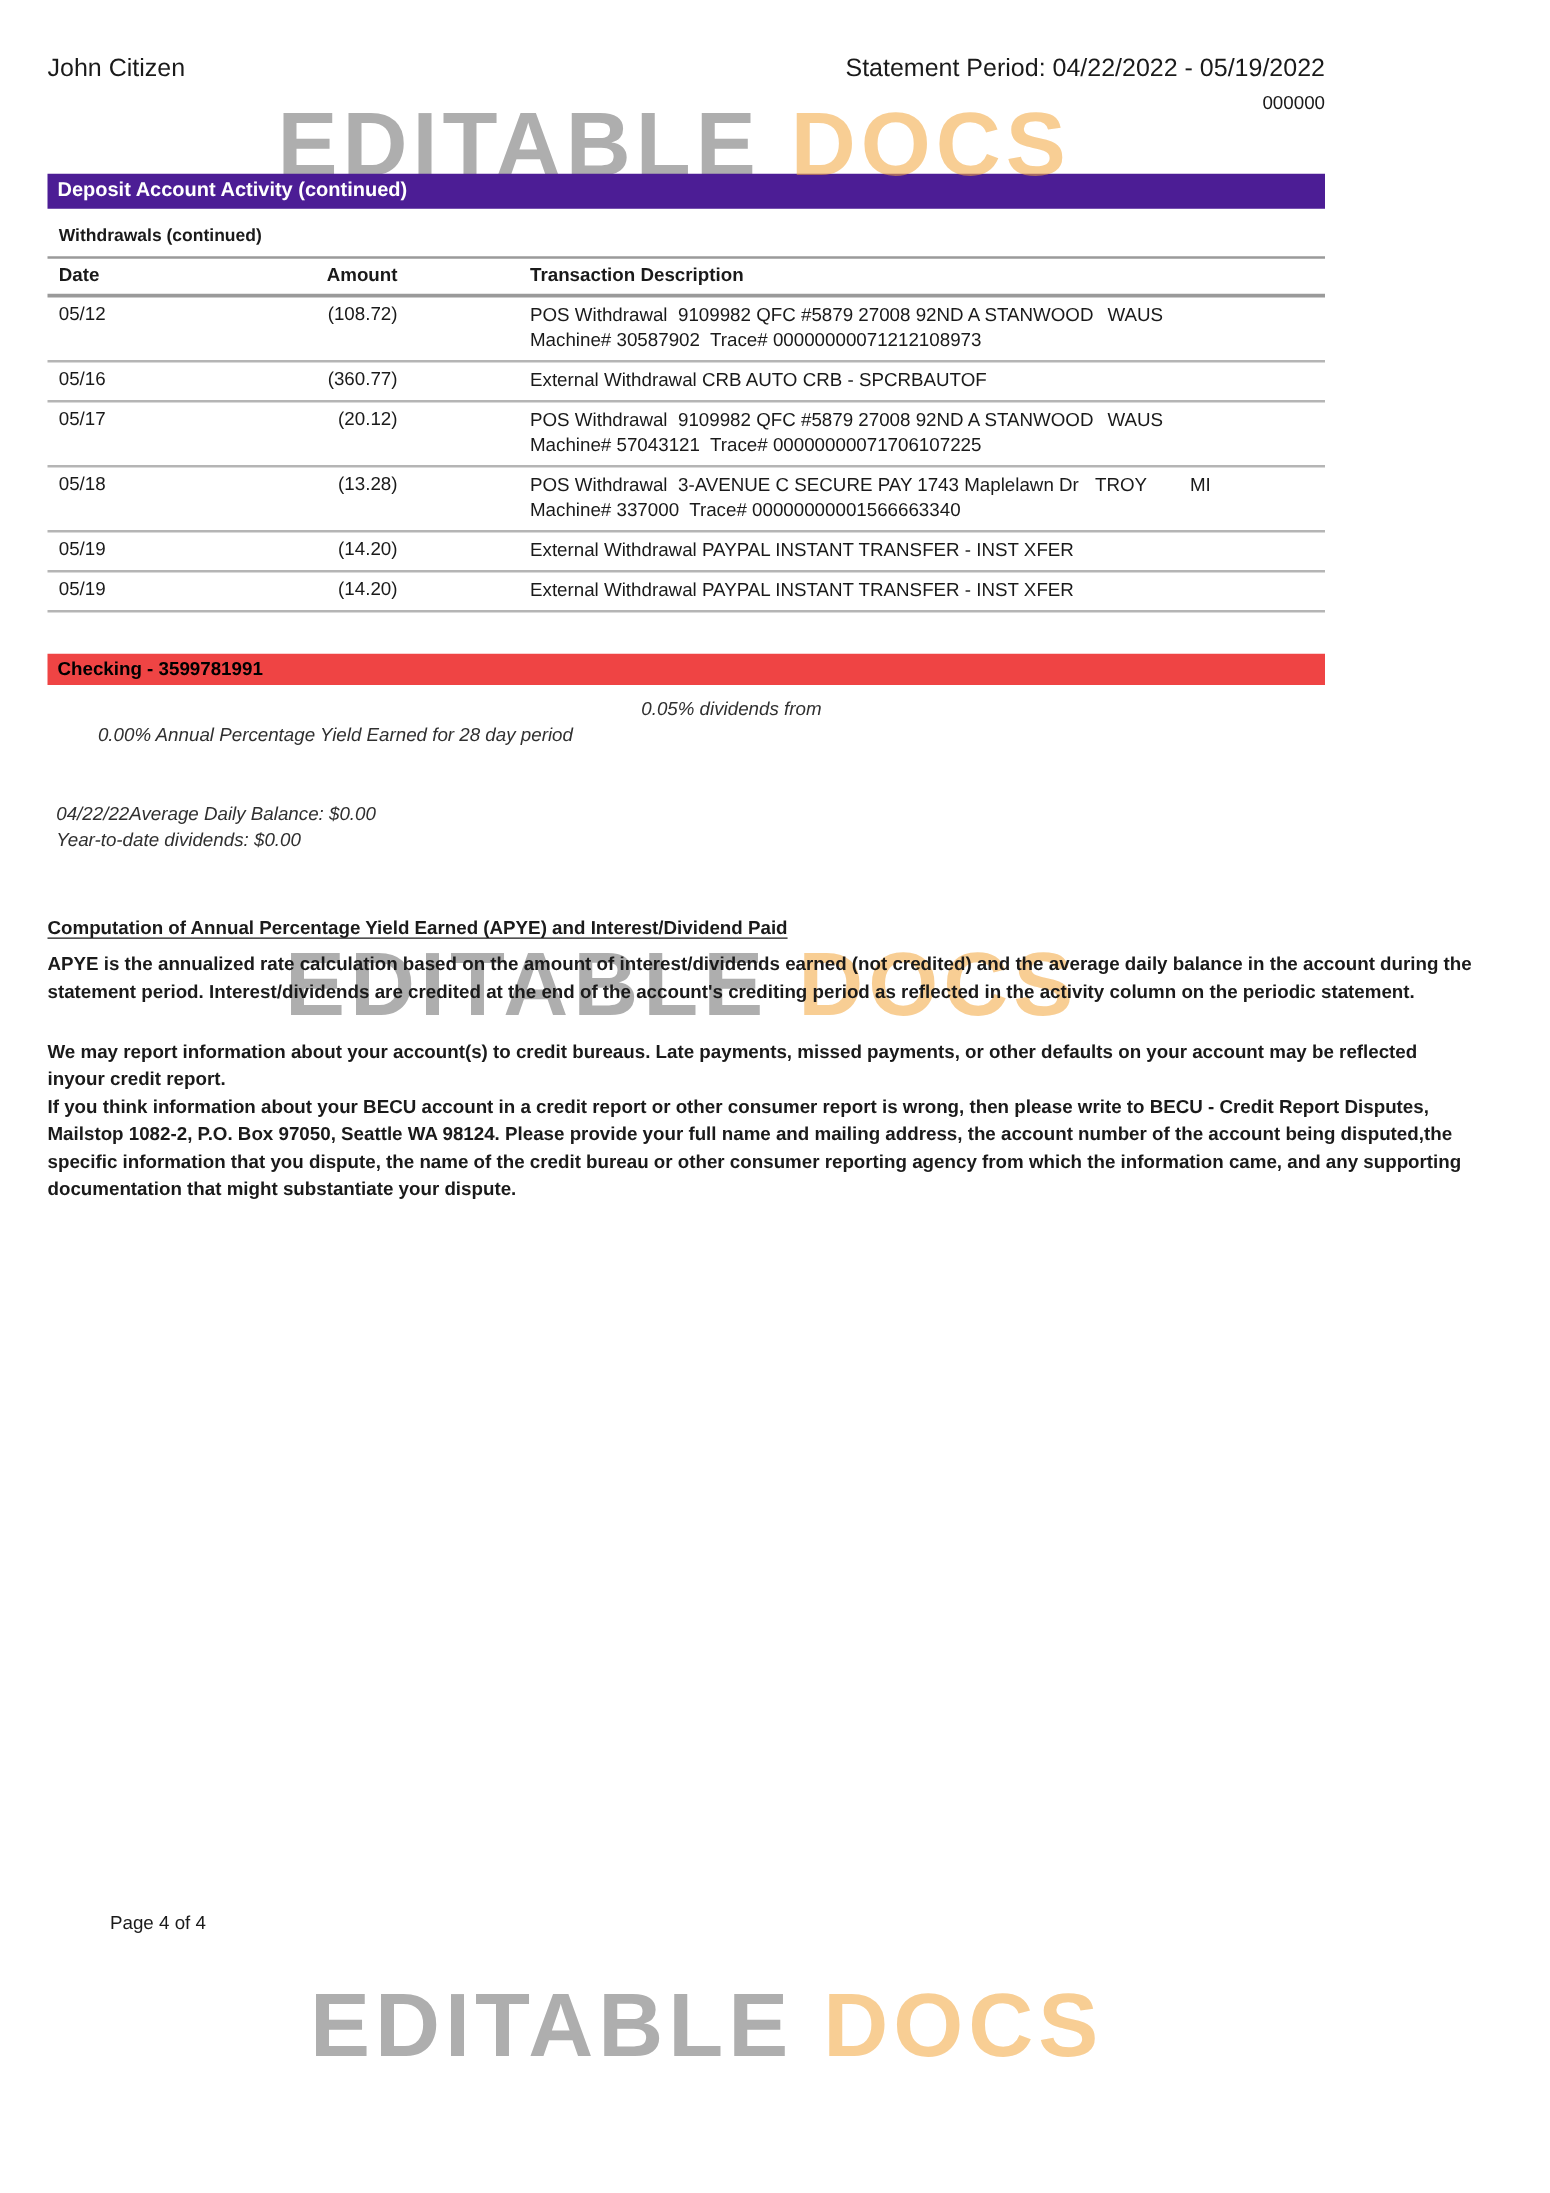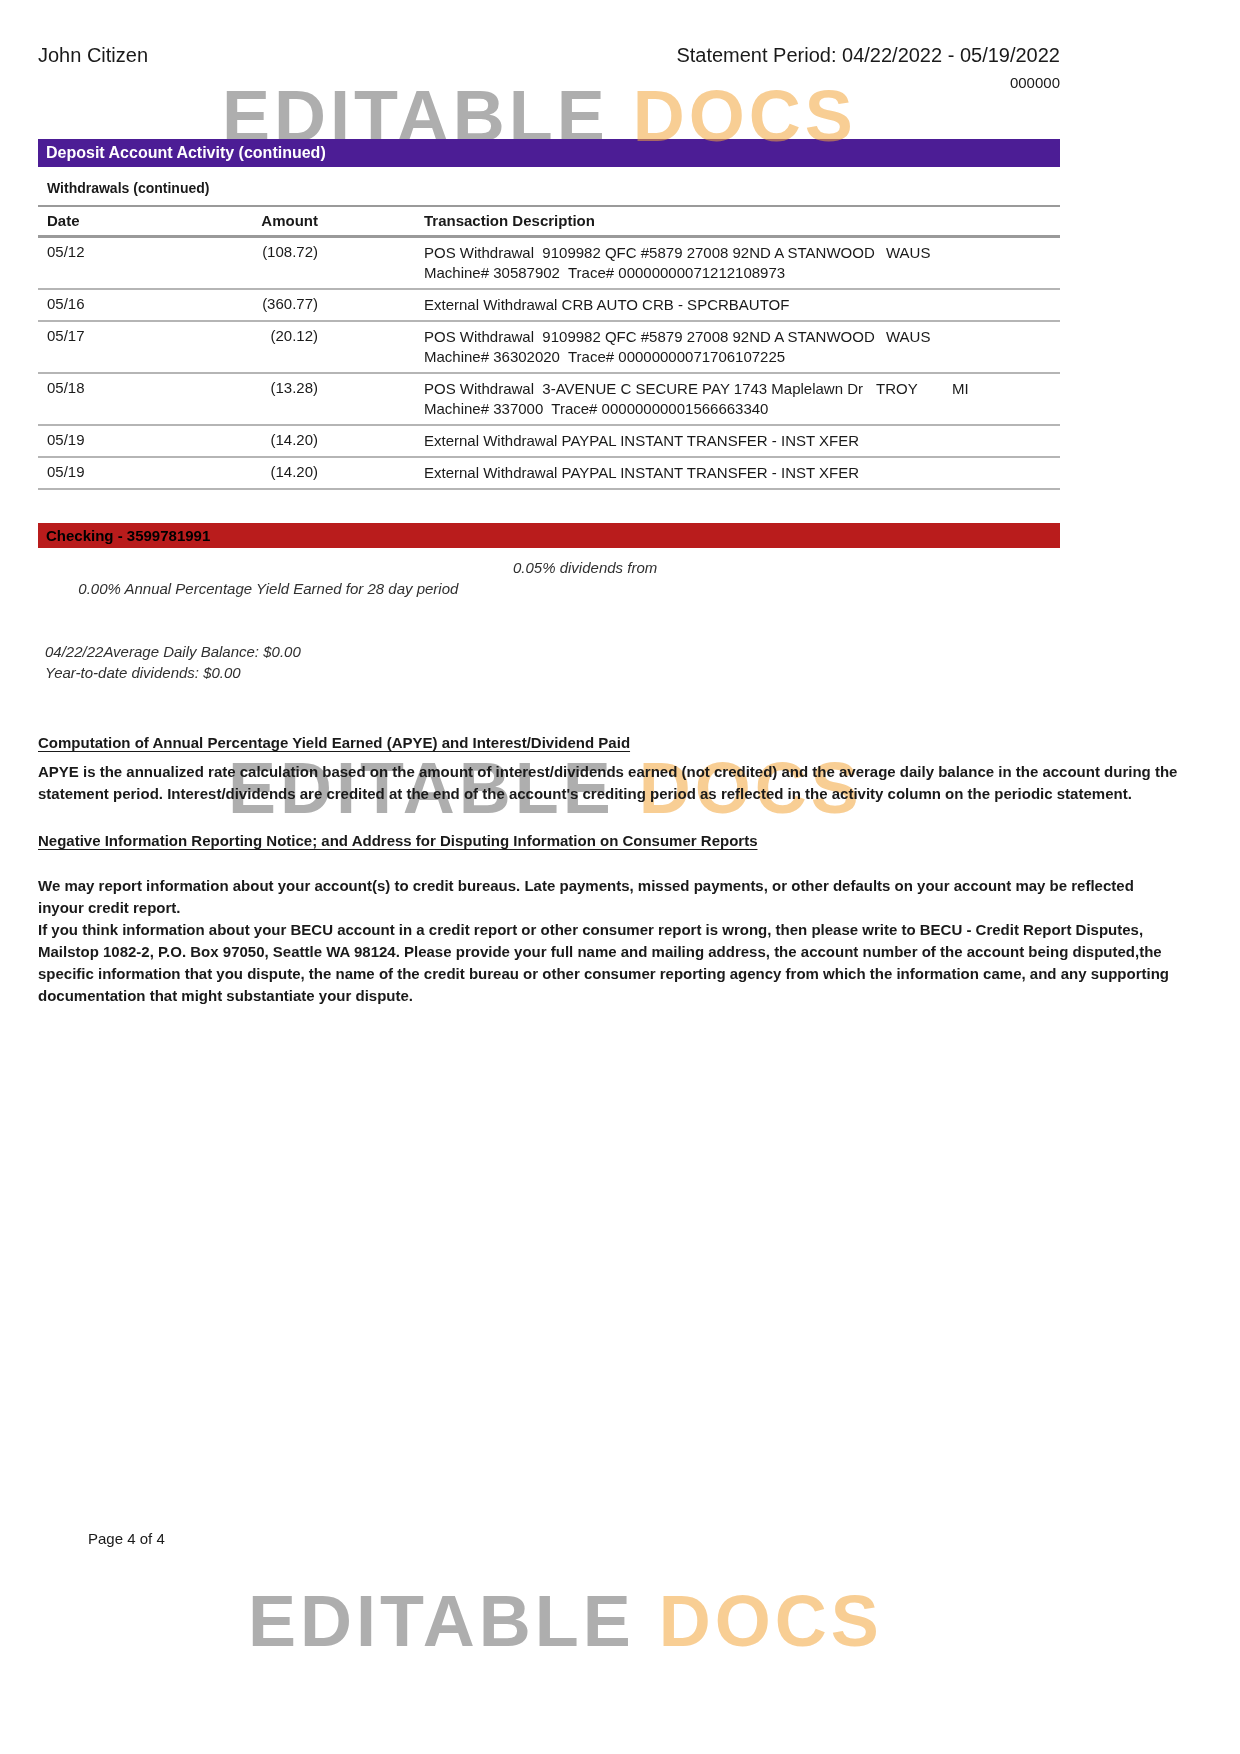--- a/index.html
+++ b/index.html
@@ -51,21 +51,21 @@
   .cell-amount{ text-align:right; }
   .cell-desc{ padding-left:106px; }
   .desc-line{ position:relative; line-height:20px; white-space:pre-wrap; }
   .loc{ position:absolute; top:0; }
   .loc-a{ left:462px; }
   .loc-b{ left:452px; }
   .loc-c{ left:528px; }
 
   
   .checking-bar{
-    margin-top:33px; background:#b91c1c; color:#000000;
+    margin-top:33px; background:#ef4444; color:#000000;
     font-size:15px; font-weight:bold; padding:4px 0 4px 8px; height:17px; line-height:17px;
   }
   .apy-block{ margin-top:9px; font-style:italic; color:#303030; font-size:15px; }
   .apy-line{ position:relative; line-height:21px; padding-left:7px; white-space:pre-wrap; }
   .apy-right{ position:absolute; left:475px; top:0; }
 
   
   .notice-heading{
     margin-top:51px; font-size:15px; font-weight:bold;
     text-decoration:underline; text-underline-offset:3px;
@@ -132,21 +132,21 @@
         <div class="cell-desc">
           <div class="desc-line">External Withdrawal CRB AUTO CRB - SPCRBAUTOF</div>
         </div>
       </div>
 
       <div class="tbl-row">
         <div class="cell-date">05/17</div>
         <div class="cell-amount">(20.12)</div>
         <div class="cell-desc">
           <div class="desc-line"><span>POS Withdrawal  9109982 QFC #5879 27008 92ND A STANWOOD</span><span class="loc loc-a">WAUS</span></div>
-          <div class="desc-line">Machine# 36302020  Trace# 00000000071706107225</div>
+          <div class="desc-line">Machine# 57043121  Trace# 00000000071706107225</div>
         </div>
       </div>
 
       <div class="tbl-row">
         <div class="cell-date">05/18</div>
         <div class="cell-amount">(13.28)</div>
         <div class="cell-desc">
           <div class="desc-line"><span>POS Withdrawal  3-AVENUE C SECURE PAY 1743 Maplelawn Dr</span><span class="loc loc-b">TROY</span><span class="loc loc-c">MI</span></div>
           <div class="desc-line">Machine# 337000  Trace# 00000000001566663340</div>
         </div>
@@ -175,21 +175,20 @@
         <span>0.00% Annual Percentage Yield Earned for 28 day period</span>
         <span class="apy-right">0.05% dividends from</span>
       </div>
       <div class="apy-line">04/22/22Average Daily Balance: $0.00</div>
       <div class="apy-line">Year-to-date dividends: $0.00</div>
     </div>
 
     <div class="notice-heading">Computation of Annual Percentage Yield Earned (APYE) and Interest/Dividend Paid</div>
     <div class="notice-body">APYE is the annualized rate calculation based on the amount of interest/dividends earned (not credited) and the average daily balance in the account during the statement period. Interest/dividends are credited at the end of the account's crediting period as reflected in the activity column on the periodic statement.</div>
 
-    <div class="notice-heading second">Negative Information Reporting Notice; and Address for Disputing Information on Consumer Reports</div>
     <div class="notice-body second">We may report information about your account(s) to credit bureaus. Late payments, missed payments, or other defaults on your account may be reflected
 inyour credit report.</div>
     <div class="notice-body" style="margin-top:0;">If you think information about your BECU account in a credit report or other consumer report is wrong, then please write to BECU - Credit Report Disputes, Mailstop 1082-2, P.O. Box 97050, Seattle WA 98124. Please provide your full name and mailing address, the account number of the account being disputed,the specific information that you dispute, the name of the credit bureau or other consumer reporting agency from which the information came, and any supporting documentation that might substantiate your dispute.</div>
 
   </div>
 
   <div class="page-number">Page 4 of 4</div>
 
 </div>
 

